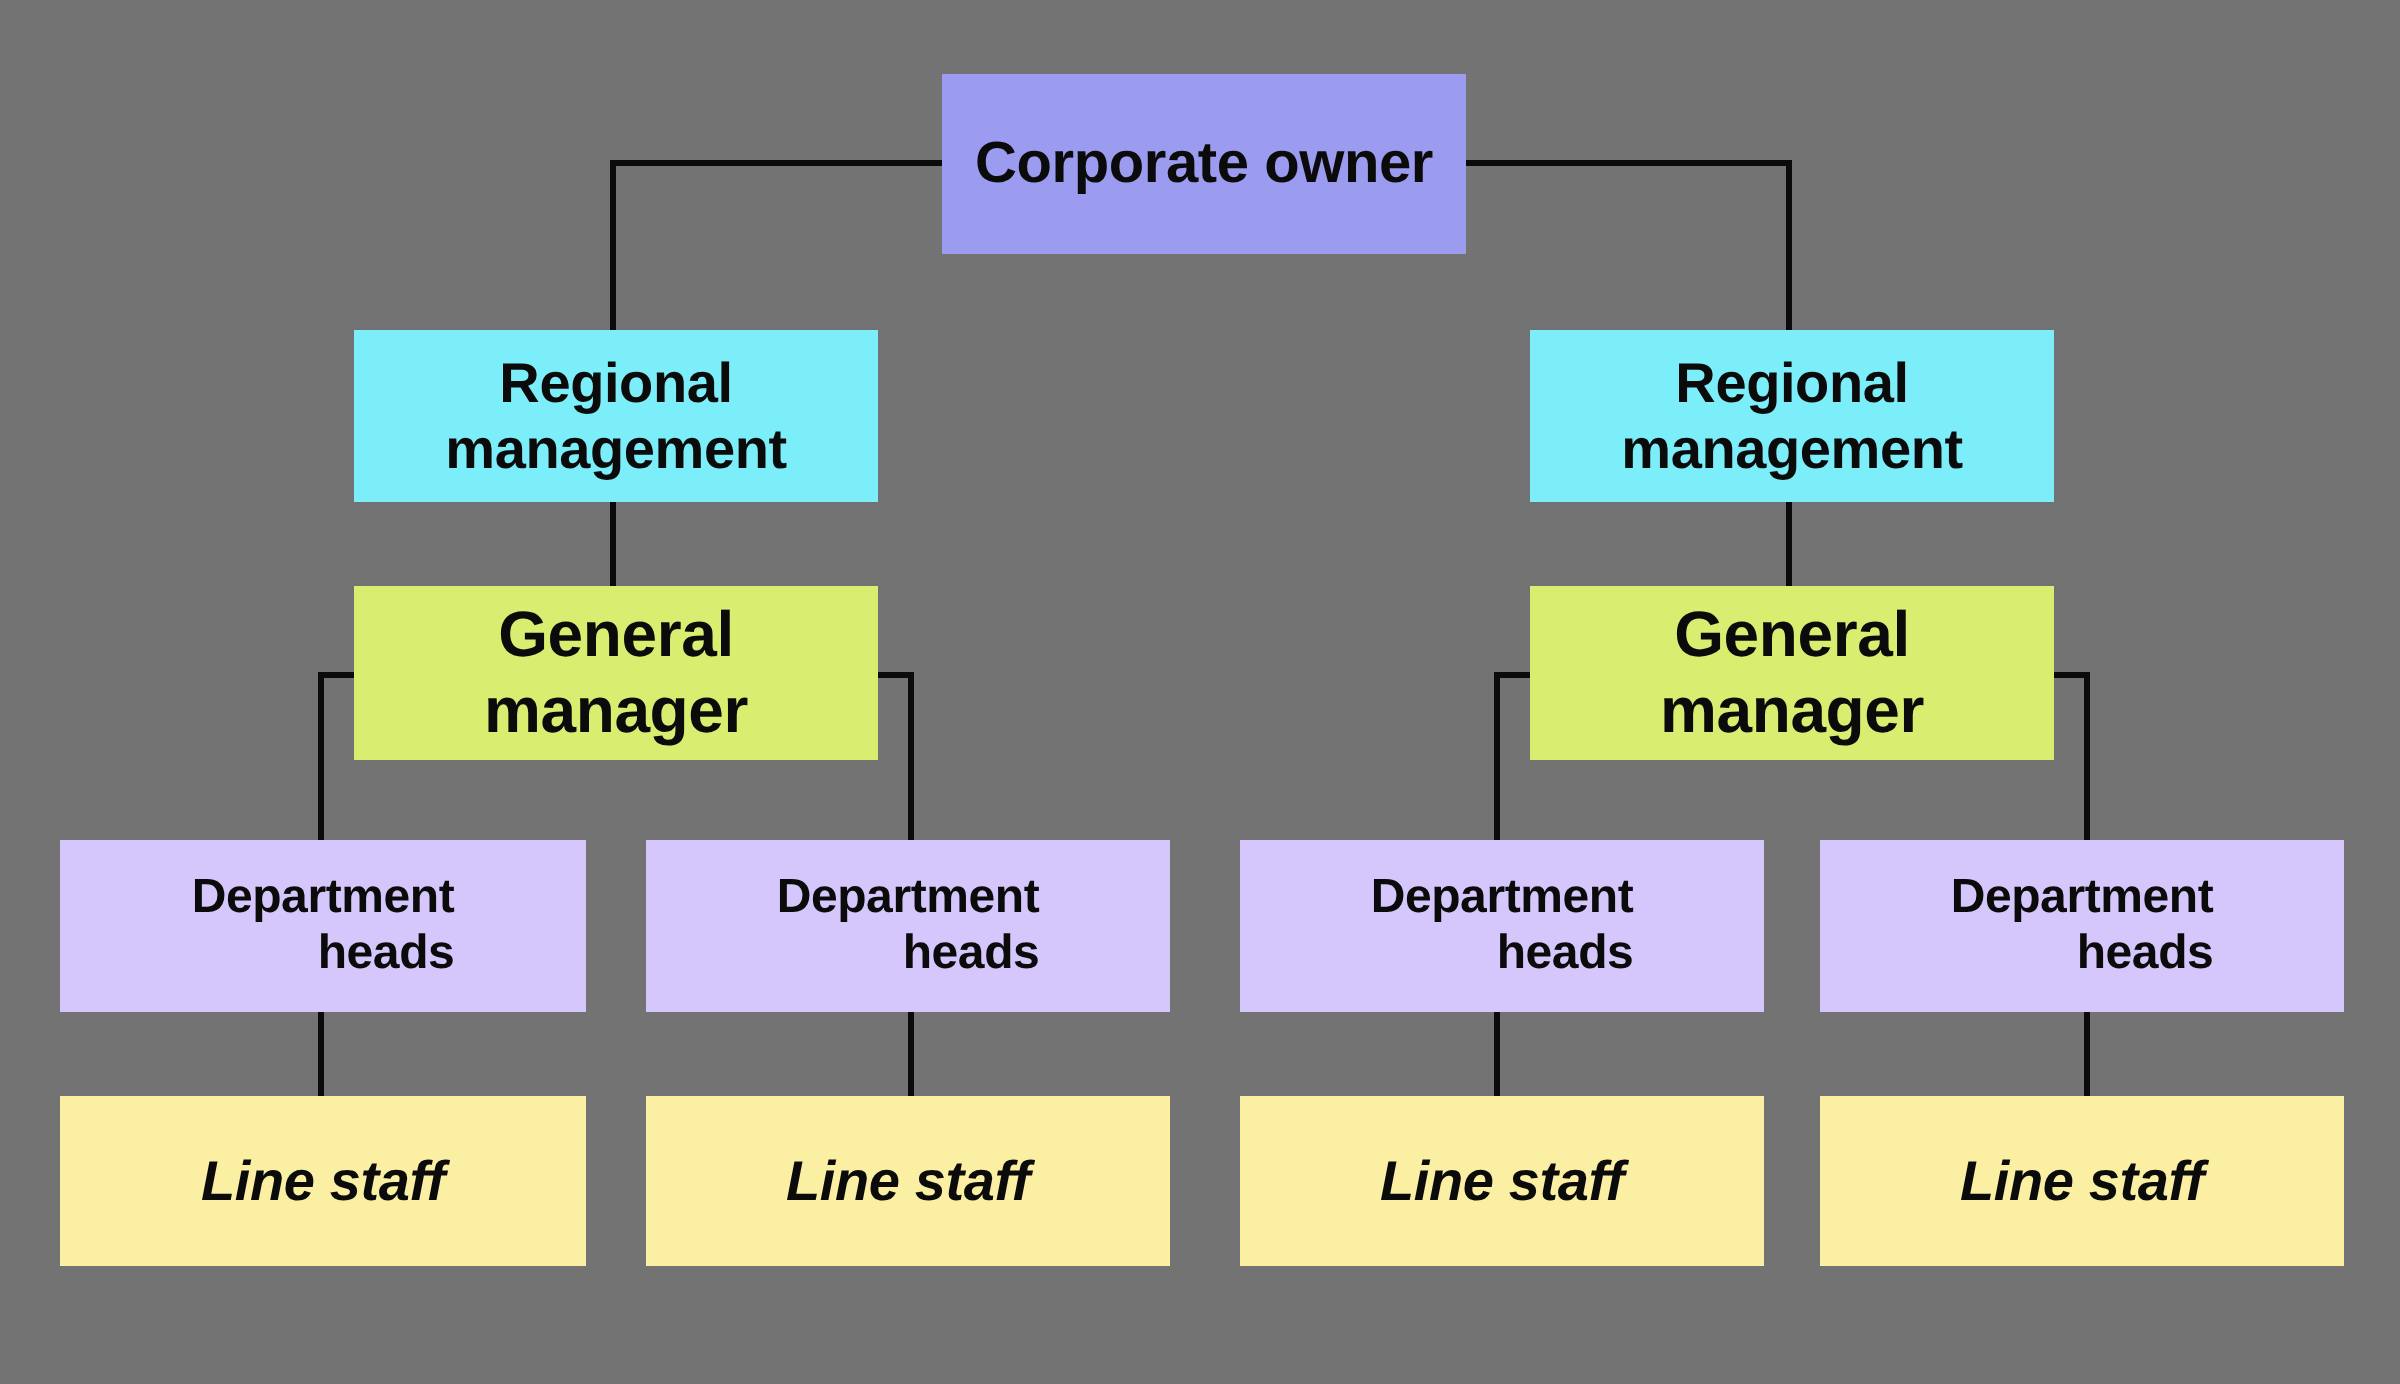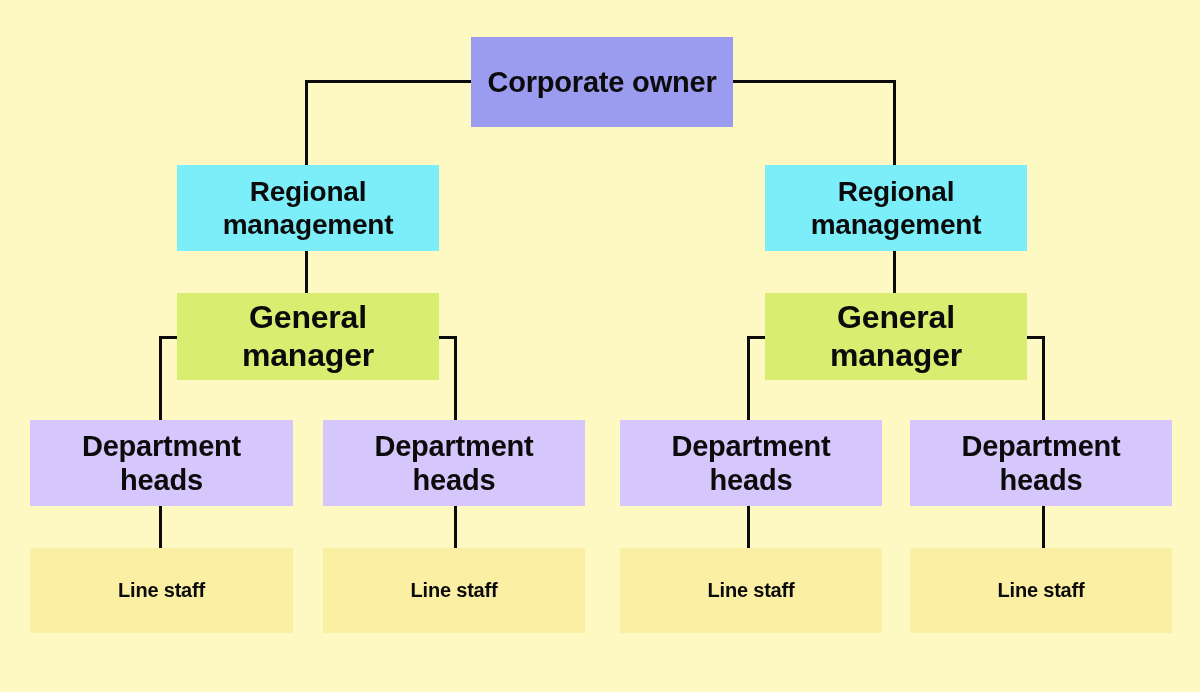--- a/index.html
+++ b/index.html
@@ -43,27 +43,27 @@
     background: #0b0b0b;
     z-index: 1;
   }
   .connector.h { height: 3px; }
   .connector.v { width: 3px; }
 
   
   .tier-owner   { font-size: 29px; }
   .tier-region  { font-size: 28px; justify-content: center; }
   .tier-gm      { font-size: 32px; }
-  .tier-dept    { font-size: 29px; }
-  .tier-line    { font-size: 20px; }
+  .tier-dept    { font-size: 24px; text-align: right; }
+  .tier-line    { font-size: 28px; font-style: italic; }
 </style>
 </head>
 <body style="background: rgb(253, 253, 247);">
 
-<div id="chart-root" style="background: #fef9c3;">
+<div id="chart-root" style="background: #737373;">
 
   <div class="connector h" style="left: 305px; top: 80px; width: 168px; background: rgb(11, 11, 11);"></div>
   <div class="connector v" style="left: 305px; top: 80px; height: 88px; background: rgb(11, 11, 11);"></div>
 
   <div class="connector h" style="left: 731px; top: 80px; width: 164px; background: rgb(11, 11, 11);"></div>
   <div class="connector v" style="left: 893px; top: 80px; height: 88px; background: rgb(11, 11, 11);"></div>
 
   <div class="connector v" style="left: 305px; top: 248px; height: 48px; background: rgb(11, 11, 11);"></div>
 
   <div class="connector v" style="left: 893px; top: 248px; height: 48px; background: rgb(11, 11, 11);"></div>

